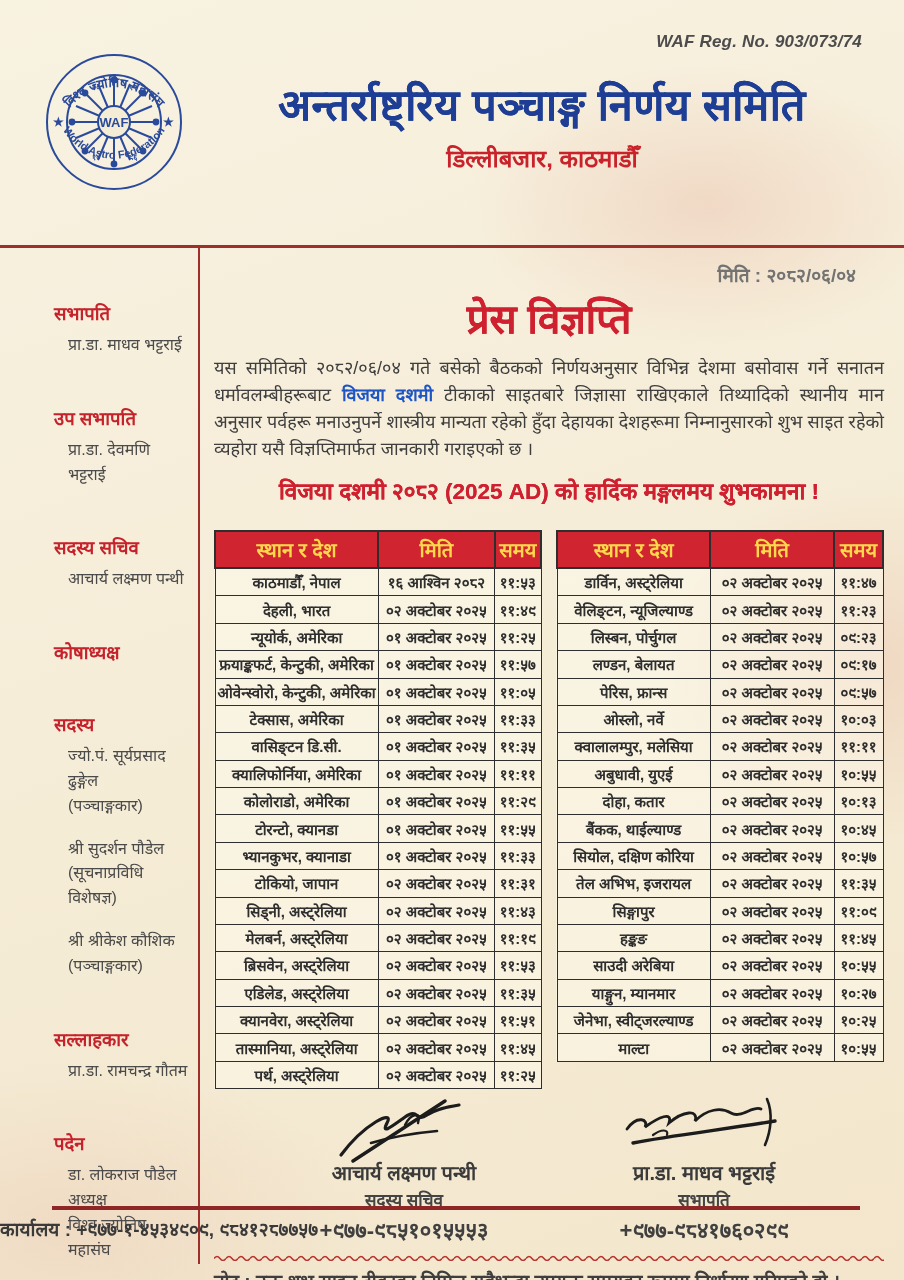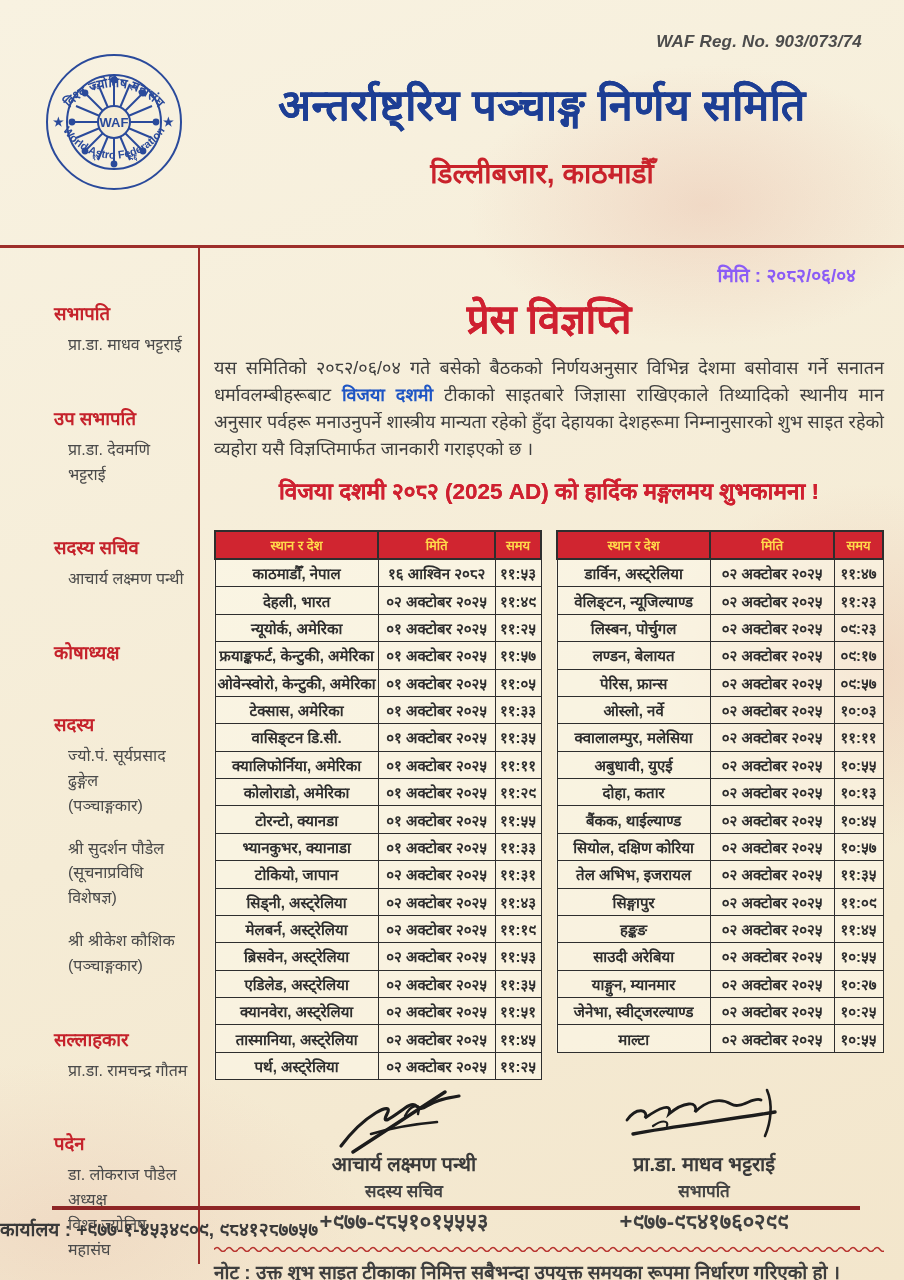--- a/index.html
+++ b/index.html
@@ -15,42 +15,42 @@
       linear-gradient(160deg,#f8f2e1 0%, #f5ecd6 55%, #f3e6cc 100%);
     position:relative;
   }
 
   
   .header { position:relative; height:248px; border-bottom:3px solid #9e2f2b; }
   .reg-no { position:absolute; top:32px; right:42px; font-style:italic; font-weight:bold; font-size:17px; color:#4c4c4c; letter-spacing:.2px; }
   .logo-wrap { position:absolute; left:44px; top:52px; width:140px; height:140px; }
   .title-block { position:absolute; left:190px; right:10px; top:74px; text-align:center; }
   .org-name { color:#1d3e94; font-size:43px; font-weight:bold; letter-spacing:.5px; text-shadow:0 0 .5px #1d3e94; }
-  .org-loc { color:#c9222b; font-size:28px; font-weight:bold; margin-top:20px; }
+  .org-loc { color:#c9222b; font-size:24px; font-weight:bold; margin-top:8px; }
 
   
   .main { display:flex; height:1016px; }
   .sidebar { width:200px; border-right:2px solid #9e2f2b; padding:52px 8px 0 54px; flex:none; }
   .side-sec { margin-bottom:47px; }
   .side-sec h3 { color:#c5222b; font-size:18.5px; font-weight:bold; margin-bottom:8px; }
   .side-lines { padding-left:14px; font-size:16px; color:#4a4a4a; line-height:1.55; font-weight:500; }
   .side-lines .gap { height:18px; }
 
   .content { flex:1; padding:8px 28px 0 14px; }
-  .date-line { text-align:right; padding-right:28px; font-size:19px; font-weight:bold; color:#8b5cf6; margin-top:6px; }
+  .date-line { text-align:right; padding-right:28px; font-size:19px; font-weight:bold; color:#737373; margin-top:6px; }
   .press-title { text-align:center; color:#cf2030; font-size:40px; font-weight:bold; margin-top:2px; text-shadow:0 0 .6px #cf2030; }
   .press-body { margin-top:10px; font-size:18px; line-height:1.5; text-align:justify; color:#3e3e3e; font-weight:500; }
   .press-body .hl { color:#1e55c4; font-weight:bold; }
   .banner { text-align:center; color:#cf2030; font-size:22.5px; font-weight:bold; margin:12px 0 24px; text-shadow:0 0 .5px #cf2030; }
 
   
   .tables { display:flex; gap:14px; align-items:flex-start; }
   table.sched { border-collapse:collapse; width:calc(50% - 7px); background:rgba(255,252,240,.45); }
   table.sched th {
-    background:#d02530; color:#ffd94a; font-size:13px; font-weight:bold;
+    background:#d02530; color:#ffd94a; font-size:20px; font-weight:bold;
     border:2px solid #2e2e2e; padding:4px 2px;
   }
   table.sched td {
     border:1.6px solid #2e2e2e; font-size:15px; font-weight:bold; color:#2e2e2e;
     text-align:center; padding:3.2px 2px; white-space:nowrap;
   }
   table.sched td:nth-child(1){ width:47%; }
   table.sched td:nth-child(2){ width:38%; }
   table.sched td:nth-child(3){ width:15%; }
 

